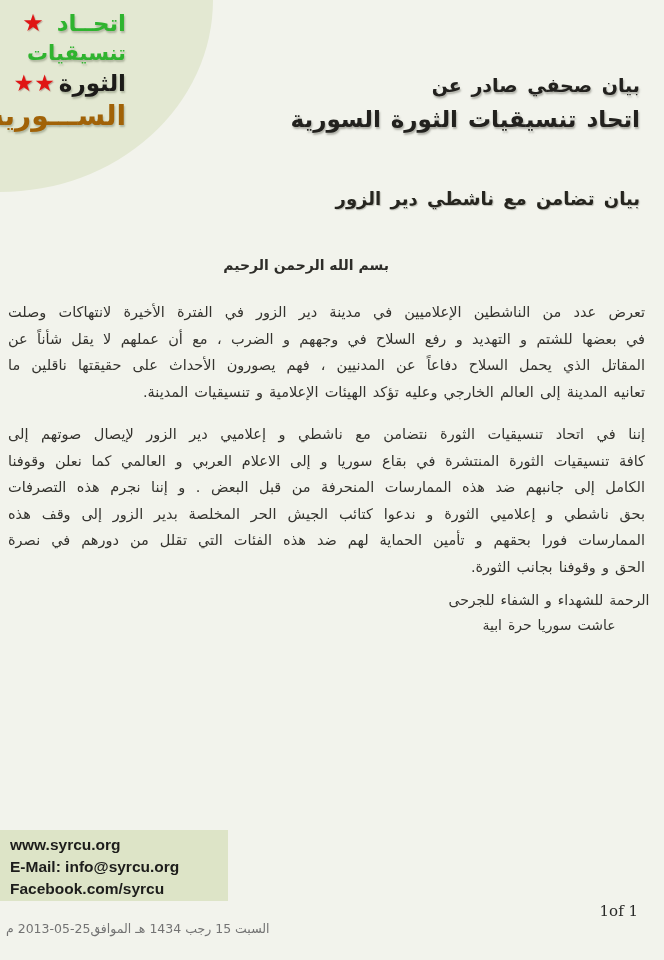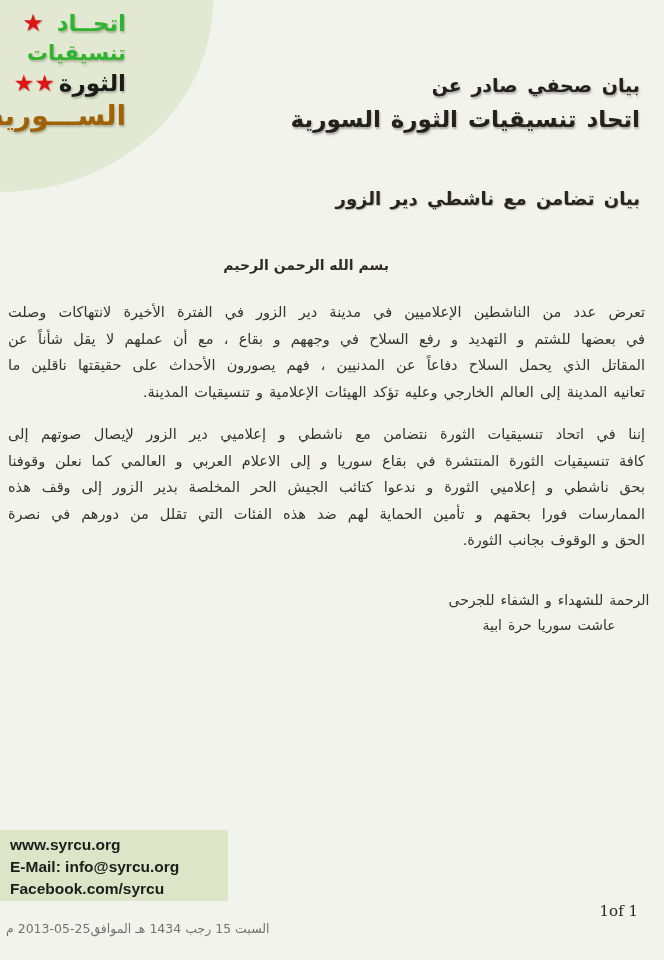--- a/index.html
+++ b/index.html
@@ -105,31 +105,32 @@
     <div class="hdr1">بيان  صحفي صادر عن</div>
     <div class="hdr2">اتحاد تنسيقيات الثورة السورية</div>
   </div>
 
   <div class="subtitle">بيان تضامن مع ناشطي دير الزور</div>
 
   <div class="bismillah">بسم الله الرحمن الرحيم</div>
 
   <div class="para p1">
     <div class="pline">تعرض عدد من الناشطين الإعلاميين في مدينة دير الزور في الفترة الأخيرة لانتهاكات وصلت</div>
-    <div class="pline">في بعضها للشتم و التهديد و رفع السلاح في وجههم و بقاع ، مع أن عملهم لا يقل شأناً عن</div>
+    <div class="pline">في بعضها للشتم و التهديد و رفع السلاح في وجههم و الضرب ، مع أن عملهم لا يقل شأناً عن</div>
     <div class="pline">المقاتل الذي يحمل السلاح دفاعاً عن المدنيين ، فهم يصورون الأحداث على حقيقتها ناقلين ما</div>
     <div class="pline last">تعانيه المدينة إلى العالم الخارجي وعليه تؤكد الهيئات الإعلامية و تنسيقيات المدينة.</div>
   </div>
 
   <div class="para p2">
     <div class="pline">إننا في اتحاد تنسيقيات الثورة نتضامن مع ناشطي و إعلاميي دير الزور لإيصال صوتهم إلى</div>
     <div class="pline">كافة تنسيقيات الثورة المنتشرة في بقاع سوريا و إلى الاعلام العربي و العالمي كما نعلن وقوفنا</div>
+    <div class="pline">الكامل إلى جانبهم ضد هذه الممارسات المنحرفة من قبل البعض . و إننا نجرم هذه التصرفات</div>
     <div class="pline">بحق ناشطي و إعلاميي الثورة و ندعوا كتائب الجيش الحر المخلصة بدير الزور إلى وقف هذه</div>
     <div class="pline">الممارسات فورا بحقهم و تأمين الحماية لهم ضد هذه الفئات التي تقلل من دورهم في نصرة</div>
-    <div class="pline last">الحق و الوقوف بجانب الثورة.</div>
+    <div class="pline last">الحق و وقوفنا بجانب الثورة.</div>
   </div>
 
   <div class="closing">
     <div>الرحمة للشهداء و الشفاء للجرحى</div>
     <div>عاشت سوريا حرة ابية</div>
   </div>
 
   <div class="contactbox">
     <div>www.syrcu.org</div>
     <div>E-Mail: info@syrcu.org</div>

